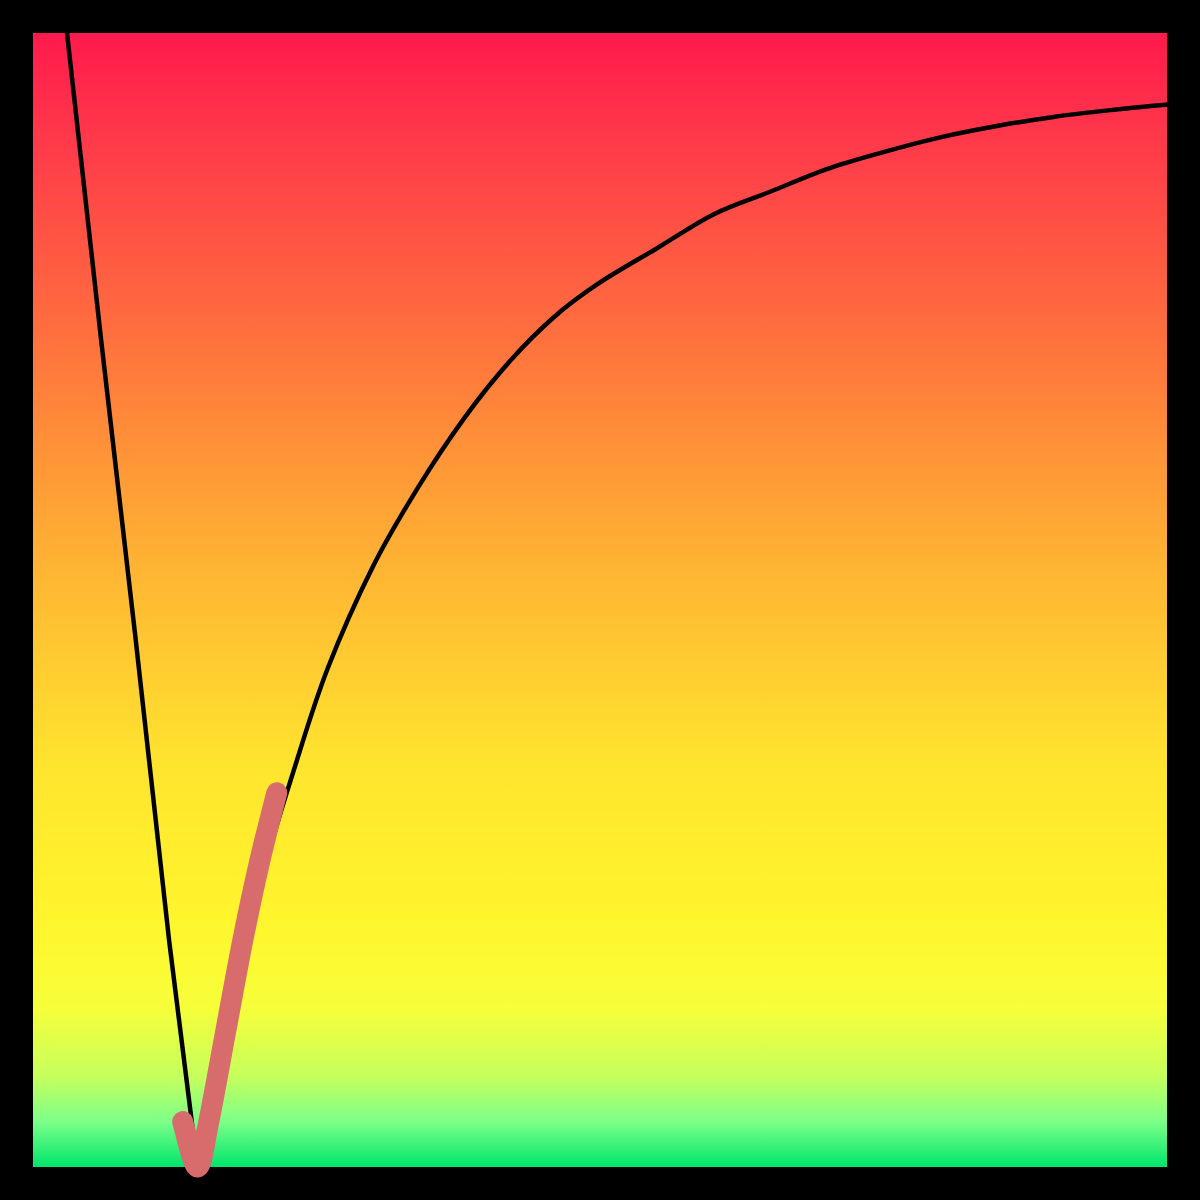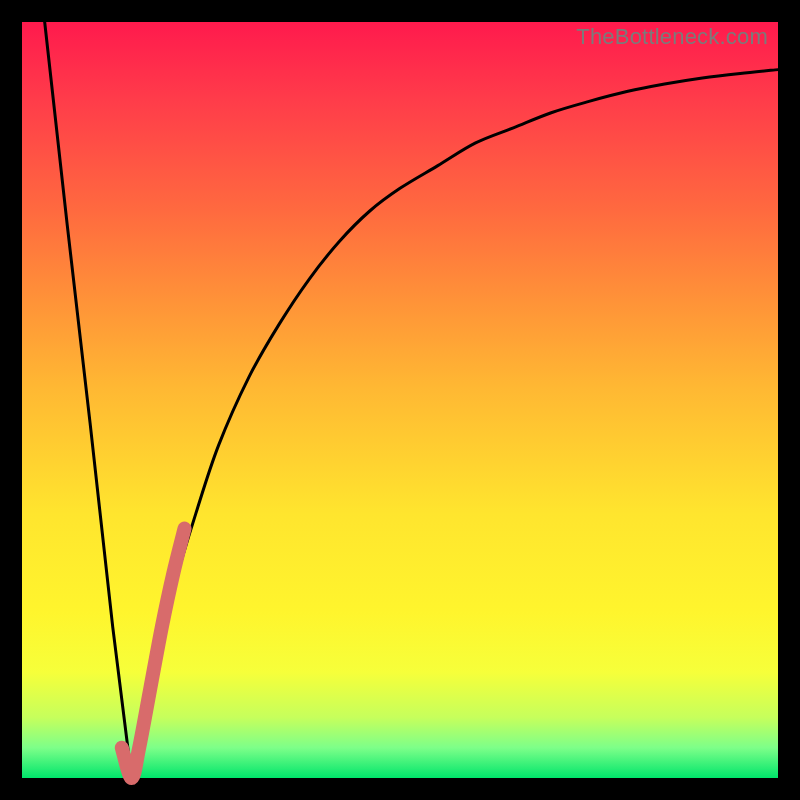--- a/index.html
+++ b/index.html
@@ -45,21 +45,20 @@
     left: 0; top: 0;
     width: 756px; height: 756px;
     overflow: visible;
   }
 </style>
 </head>
 <body>
 
 <div class="stage">
   <div class="plot">
-    <div class="attrib">TheBottleneck.com</div>
     <svg class="curves" viewBox="0 0 756 756" preserveAspectRatio="none">
       <g>
         <path id="path-left" fill="none" stroke-linecap="round" stroke-linejoin="round" stroke-width="3" d="M22.68 0.00 L45.36 204.12 L68.04 400.68 L90.72 604.80 L109.62 756.00" stroke="#000000"></path>
       </g>
       <g>
         <path id="path-right" fill="none" stroke-linecap="round" stroke-linejoin="round" stroke-width="3" d="M 109.62 756.00 C 111.51 745.92, 116.55 716.94, 120.96 695.52 C 125.37 674.10, 131.04 648.90, 136.08 627.48 C 141.12 606.06, 144.90 589.68, 151.20 567.00 C 157.50 544.32, 166.32 515.34, 173.88 491.40 C 181.44 467.46, 187.74 446.04, 196.56 423.36 C 205.38 400.68, 216.72 375.48, 226.80 355.32 C 236.88 335.16, 246.96 318.78, 257.04 302.40 C 267.12 286.02, 277.20 270.90, 287.28 257.04 C 297.36 243.18, 307.44 230.58, 317.52 219.24 C 327.60 207.90, 337.68 197.82, 347.76 189.00 C 357.84 180.18, 366.66 173.88, 378.00 166.32 C 389.34 158.76, 403.20 151.20, 415.80 143.64 C 428.40 136.08, 441.00 127.26, 453.60 120.96 C 466.20 114.66, 478.80 110.88, 491.40 105.84 C 504.00 100.80, 516.60 95.13, 529.20 90.72 C 541.80 86.31, 554.40 82.91, 567.00 79.38 C 579.60 75.85, 592.20 72.45, 604.80 69.55 C 617.40 66.65, 630.00 64.26, 642.60 61.99 C 655.20 59.72, 667.80 57.71, 680.40 55.94 C 693.00 54.18, 705.60 52.79, 718.20 51.41 C 730.80 50.02, 749.70 48.26, 756.00 47.63" stroke="#000000"></path>
       </g>
       <g>
         <path id="path-high" fill="none" stroke-linecap="round" stroke-linejoin="round" stroke-width="14" d="M 99.79 725.76 C 101.43 730.80, 106.72 756.00, 109.62 756.00 C 112.52 756.00, 114.03 740.88, 117.18 725.76 C 120.33 710.64, 124.74 685.44, 128.52 665.28 C 132.30 645.12, 136.08 623.70, 139.86 604.80 C 143.64 585.90, 147.42 568.26, 151.20 551.88 C 154.98 535.50, 160.65 514.08, 162.54 506.52" stroke="#d86b6b"></path>
       </g>

